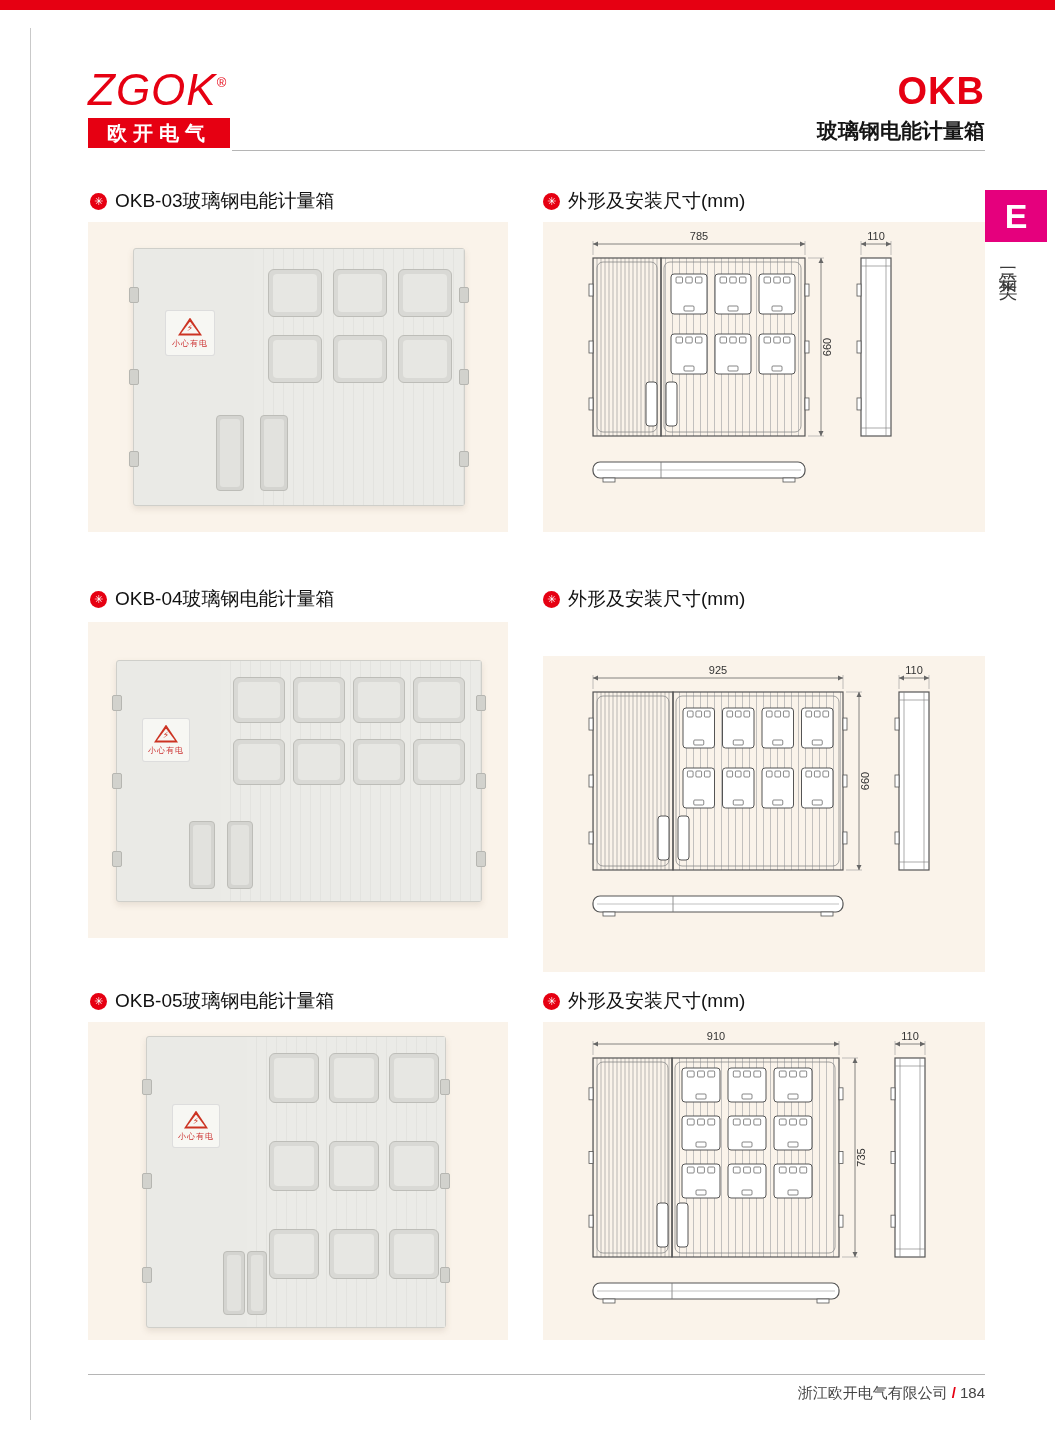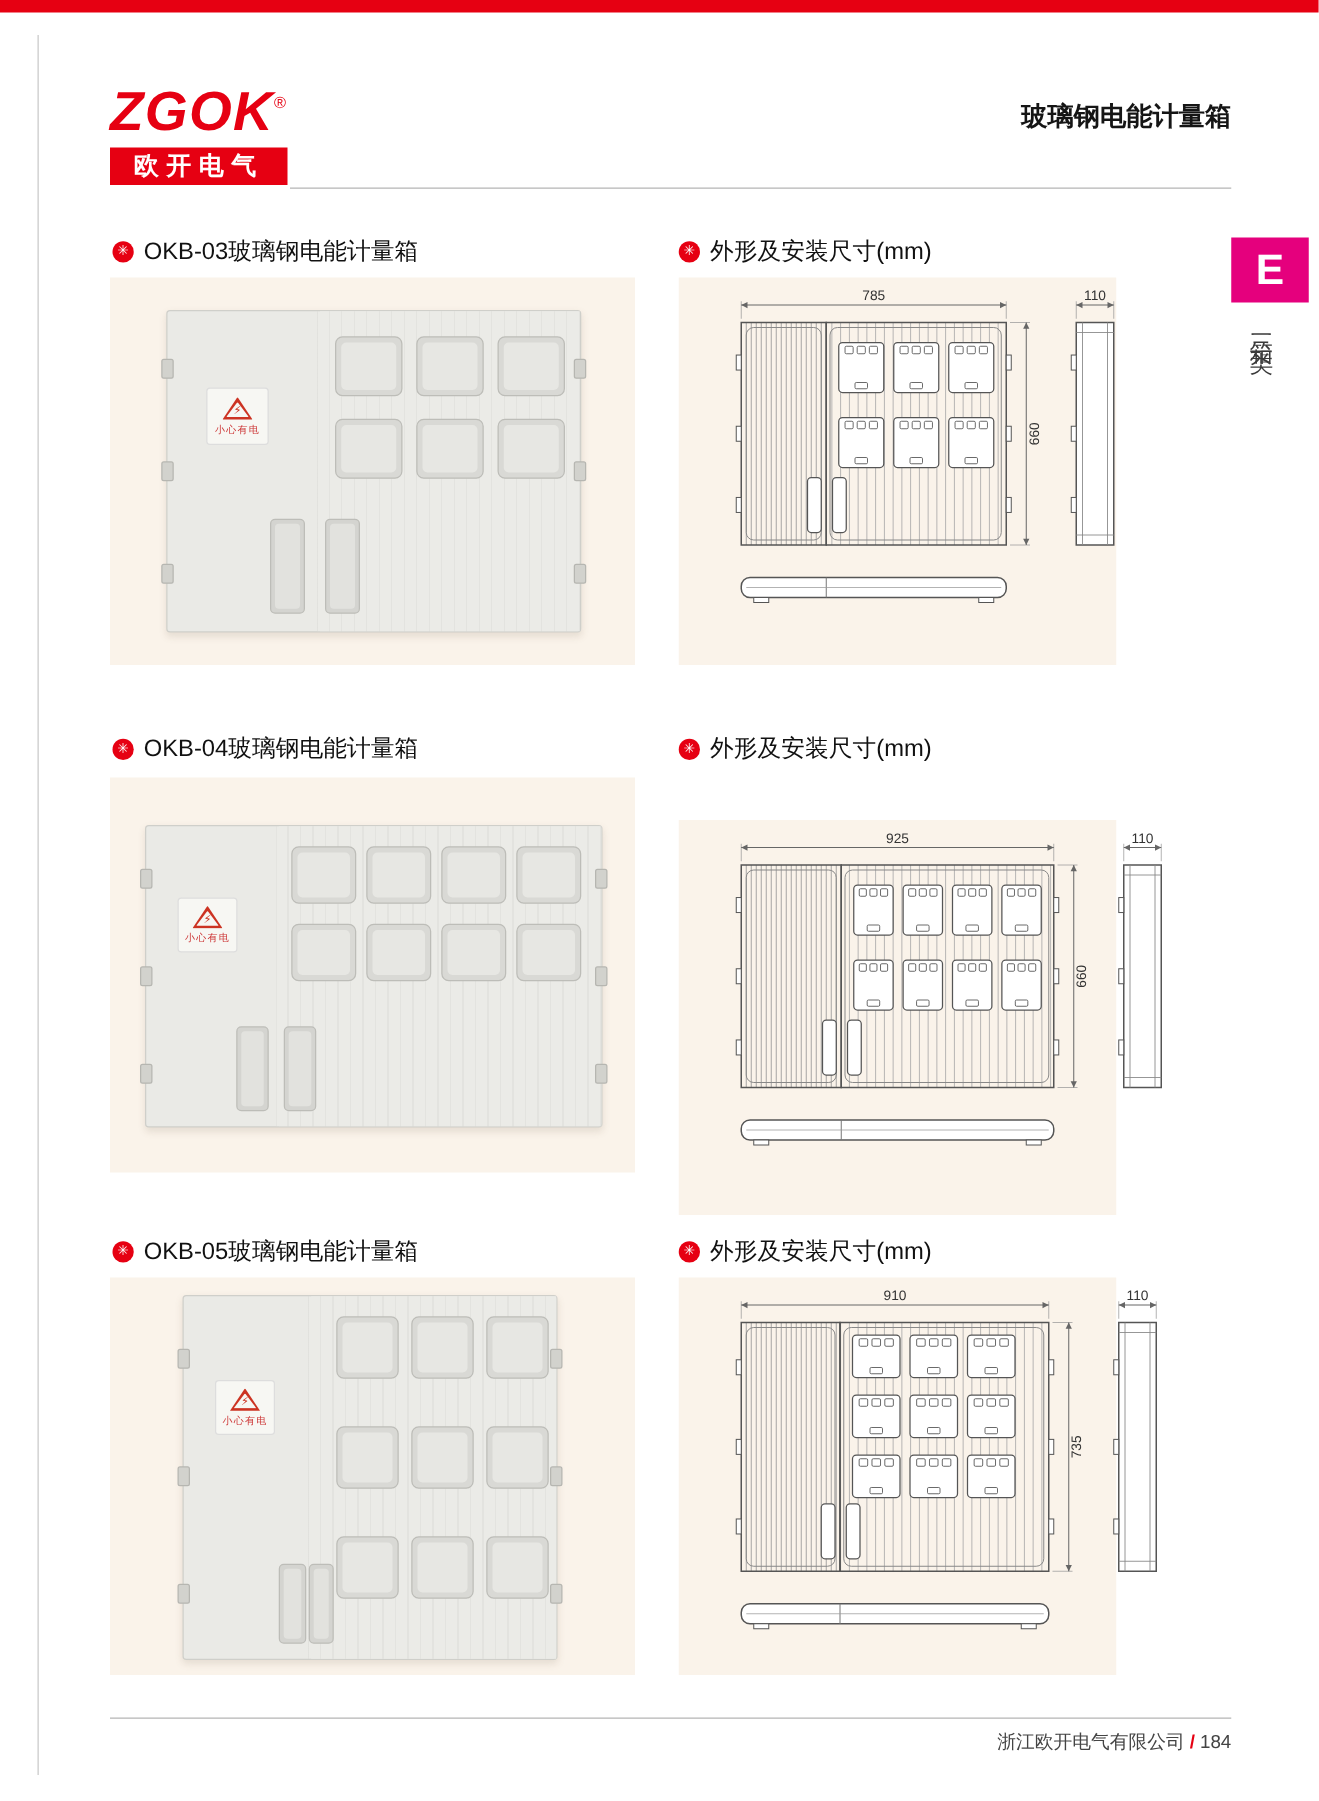--- a/index.html
+++ b/index.html
@@ -4,21 +4,21 @@
 <style>
   html,body{margin:0;padding:0;}
   body{width:1055px;height:1441px;position:relative;background:#fff;
        font-family:"Liberation Sans","DejaVu Sans",sans-serif;overflow:hidden;}
 
   .top-bar{position:absolute;top:0;left:0;width:1055px;height:10px;background:#e60012;}
   .left-rule{position:absolute;left:30px;top:28px;width:1px;height:1392px;background:#c9c9c9;}
 
   
   .logo-wrap{position:absolute;left:88px;top:68px;}
-  .logo-text{font-size:44px;font-weight:bold;font-style:italic;color:#e60012;line-height:1;letter-spacing:1px;}
+  .logo-text{font-size:44px;font-weight:normal;font-style:italic;color:#e60012;line-height:1;letter-spacing:1px;}
   .reg{font-size:13px;color:#e60012;font-style:normal;vertical-align:18px;}
   .logo-sub{margin-top:6px;width:142px;height:30px;background:#e60012;color:#fff;font-size:20px;
             font-weight:bold;letter-spacing:6px;text-align:center;line-height:30px;}
   .header-right{position:absolute;right:70px;top:72px;text-align:right;}
   .page-title{font-size:38px;font-weight:bold;color:#e60012;line-height:1;letter-spacing:1px;}
   .page-subtitle{font-size:21px;font-weight:bold;color:#151515;margin-top:7px;}
   .header-rule{position:absolute;left:232px;top:150px;width:753px;height:1px;background:#b5b5b5;}
 
   
   .side-tab{position:absolute;left:985px;top:190px;width:62px;height:52px;background:#e5007d;
@@ -26,21 +26,21 @@
   .side-label{position:absolute;left:995px;top:252px;writing-mode:vertical-rl;letter-spacing:7px;
               font-size:19px;color:#3a3a3a;}
 
   
   .sec-title{position:absolute;display:flex;align-items:center;gap:8px;font-size:19px;color:#111;}
   .flower{display:inline-block;width:17px;height:17px;border-radius:50%;background:#e60012;color:#fff;
           font-size:11px;line-height:17px;text-align:center;flex:0 0 17px;}
 
   
   .photo-panel{position:absolute;left:88px;width:420px;background:#faf3ea;}
-  .draw-panel{position:absolute;left:543px;width:350px;background:#faf3ea;}
+  .draw-panel{position:absolute;left:543px;width:442px;background:#faf3ea;}
 
   
   .cabinet{position:absolute;background:#eaeae6;border:1px solid #cfcfca;border-radius:3px;
            box-shadow:0 3px 6px rgba(120,100,80,.15);}
   .door{position:absolute;left:0;top:0;bottom:0;
         background:repeating-linear-gradient(90deg,#ececе8 0px,#ecece8 5px,#e0e0dc 5px,#e0e0dc 6px);
         border-right:2px solid #c6c6c1;}
   .cab-body{position:absolute;top:0;right:0;bottom:0;
         background:repeating-linear-gradient(90deg,#ebebe7 0px,#ebebe7 9px,#e3e3df 9px,#e3e3df 10px);}
   .meter{position:absolute;background:#d9d9d5;border:1px solid #bdbdb8;border-radius:6px;}
@@ -70,20 +70,21 @@
 <body>
 
 <div class="top-bar"></div>
 <div class="left-rule"></div>
 
 <div class="logo-wrap">
   <span class="logo-text">ZGOK</span><span class="reg">®</span>
   <div class="logo-sub">欧开电气</div>
 </div>
 <div class="header-right">
+  <div class="page-title">OKB</div>
   <div class="page-subtitle">玻璃钢电能计量箱</div>
 </div>
 <div class="header-rule"></div>
 
 <div class="side-tab">E</div>
 <div class="side-label">三箱类</div>
 
 <div class="sec-title" style="left:90px;top:188px">
   <span class="flower">✳</span>
   <span>OKB-03玻璃钢电能计量箱</span>

